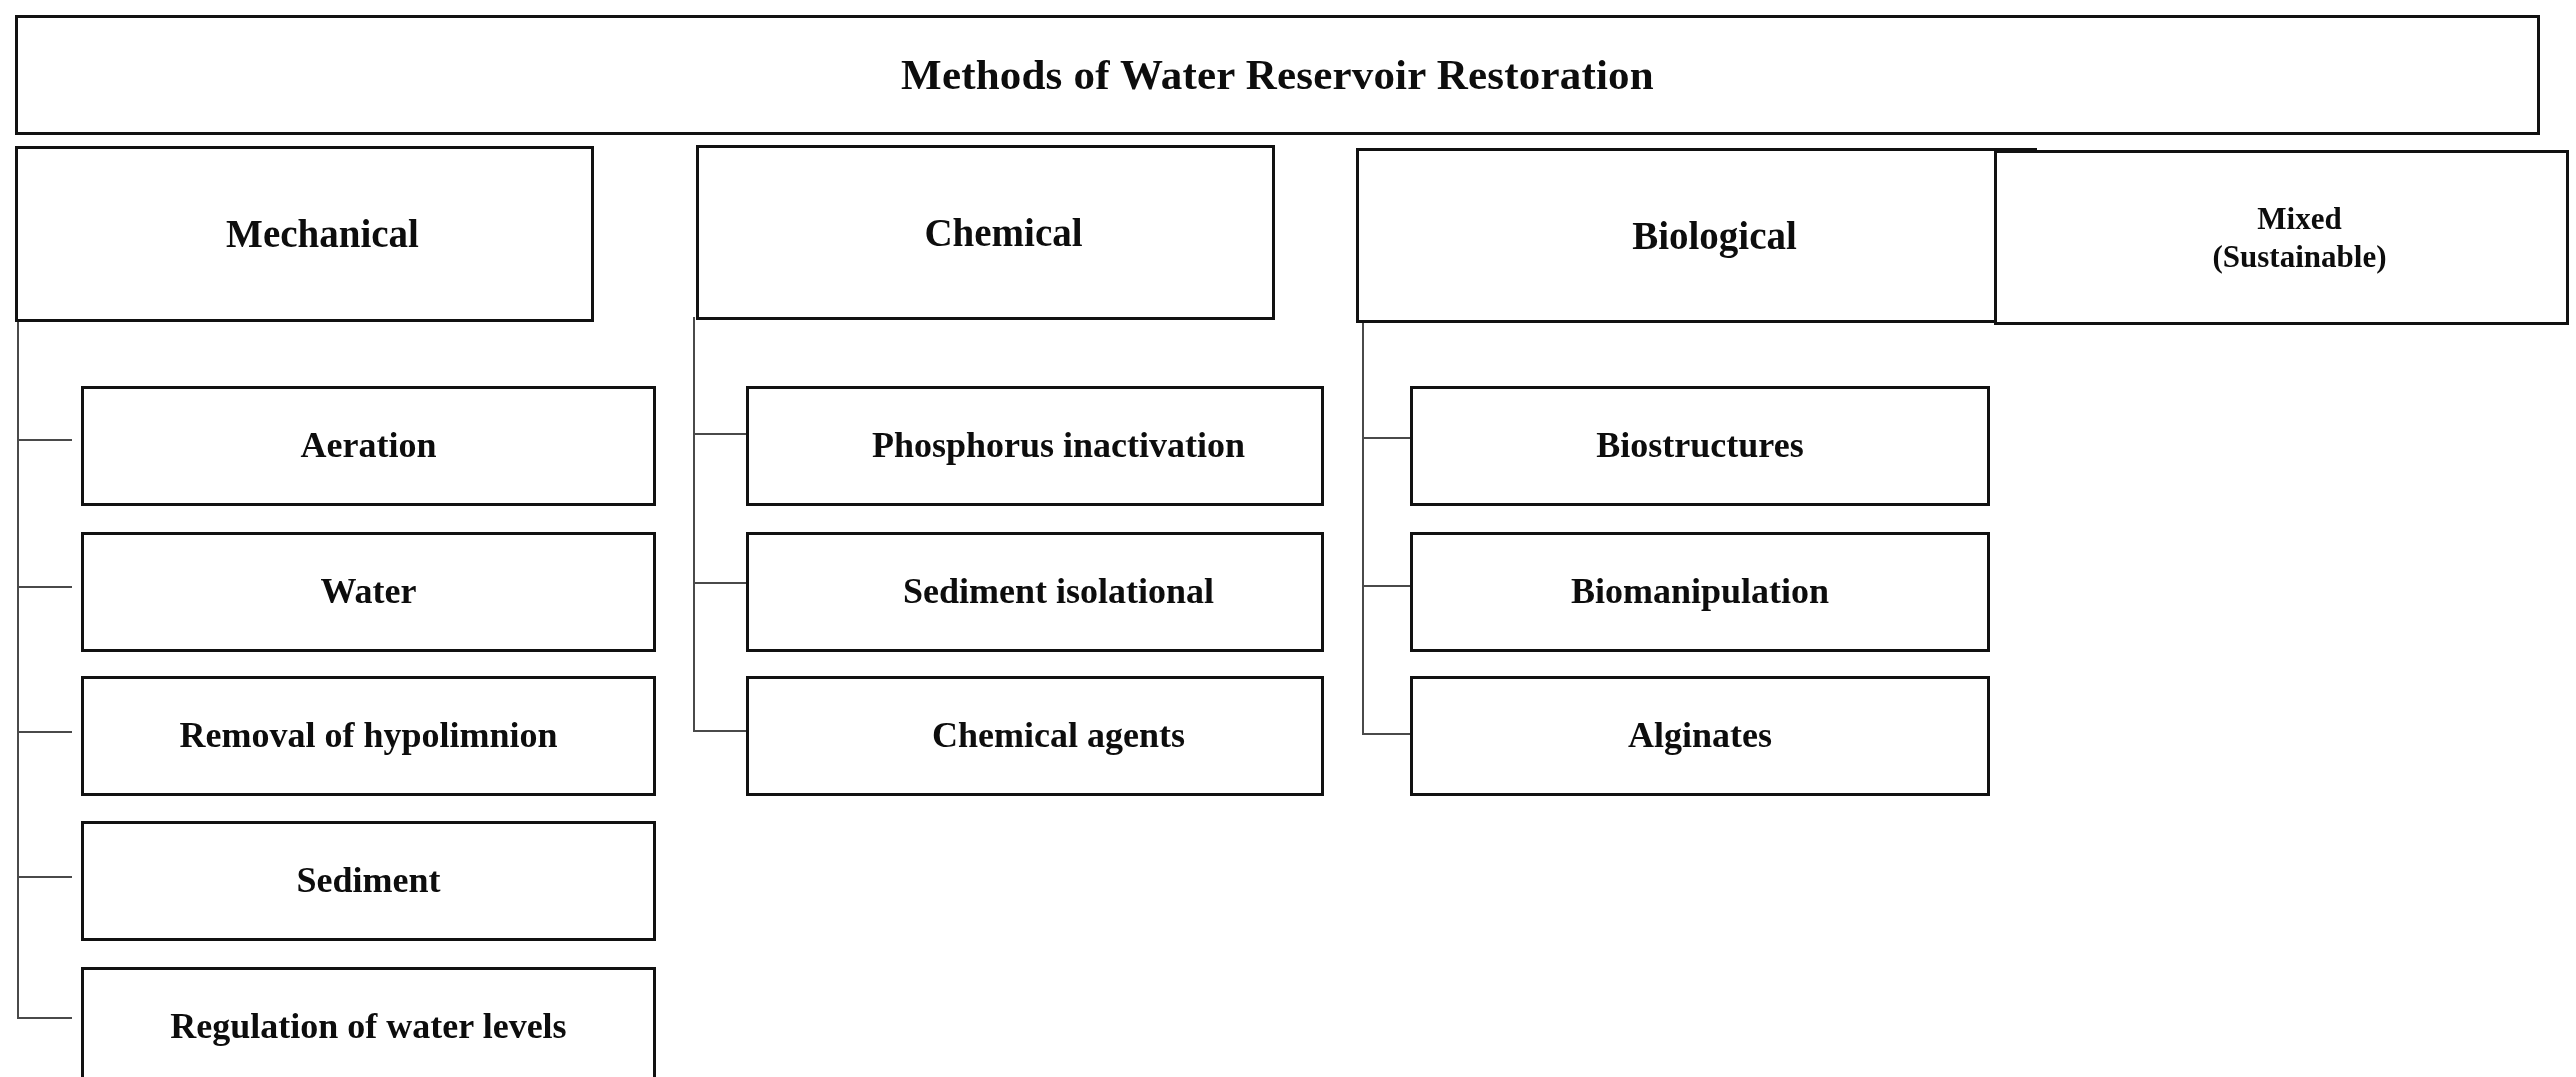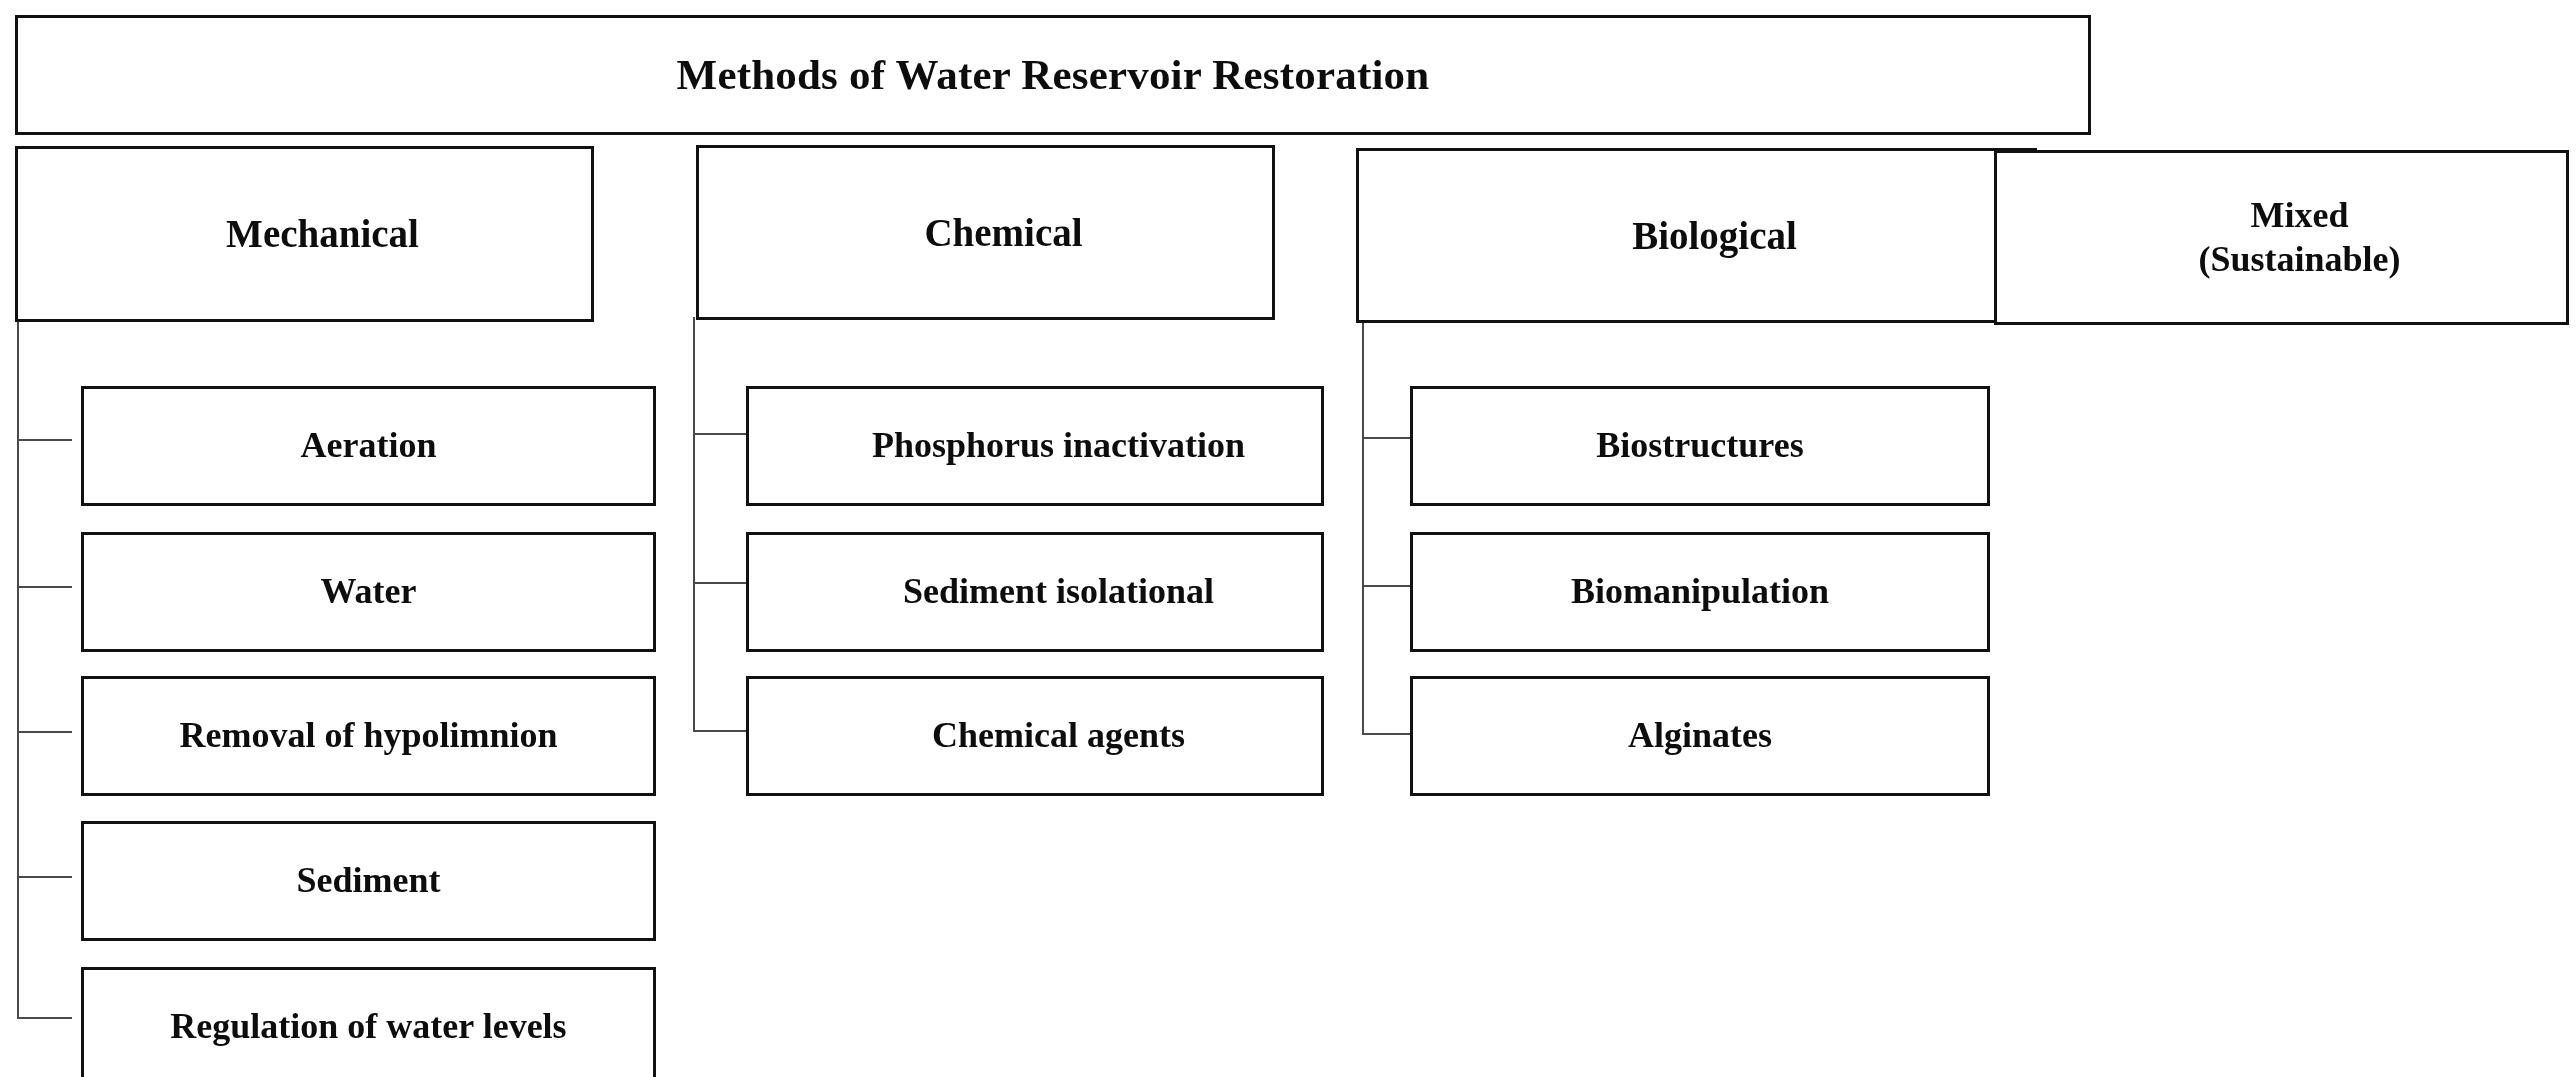--- a/index.html
+++ b/index.html
@@ -36,21 +36,21 @@
     display: block;
     width: 100%;
     padding: 0 7.9px;
     box-sizing: border-box;
   }
 
   
   #title-box {
     left: 15px;
     top: 15px;
-    width: 2076px;
+    width: 2525px;
     height: 120px;
     font-size: 43px;
     letter-spacing: 0.2px;
   }
 
   
   .category {
     font-size: 39px;
     padding-left: 36px;
   }
@@ -70,21 +70,21 @@
     left: 1356px;
     top: 148px;
     width: 681px;
     height: 175px;
   }
   #cat-mixed {
     left: 1994px;
     top: 150px;
     width: 575px;
     height: 175px;
-    font-size: 36px;
+    font-size: 31px;
   }
 
   
   .leaf {
     font-size: 36px;
     border-width: 3.9px;
   }
 
   
   .col1-leaf { left: 81px; width: 575px; height: 120px; }

